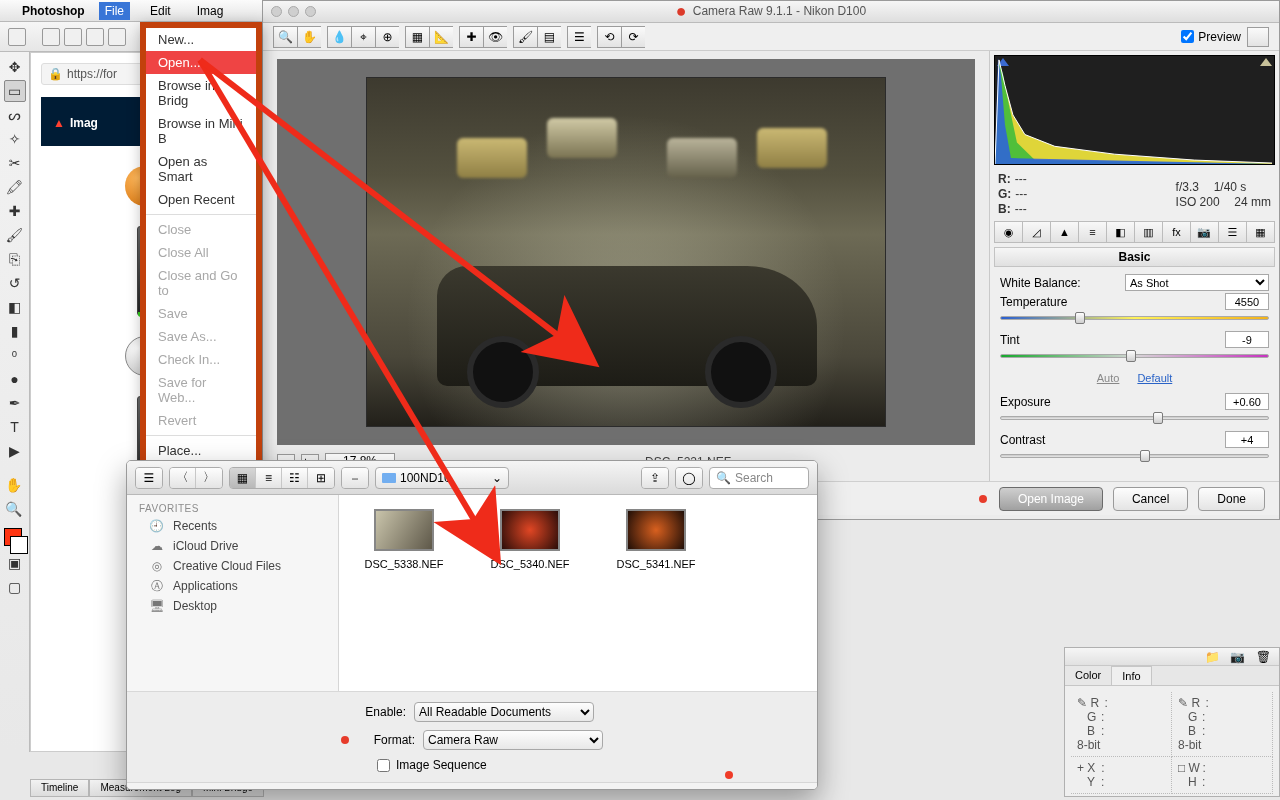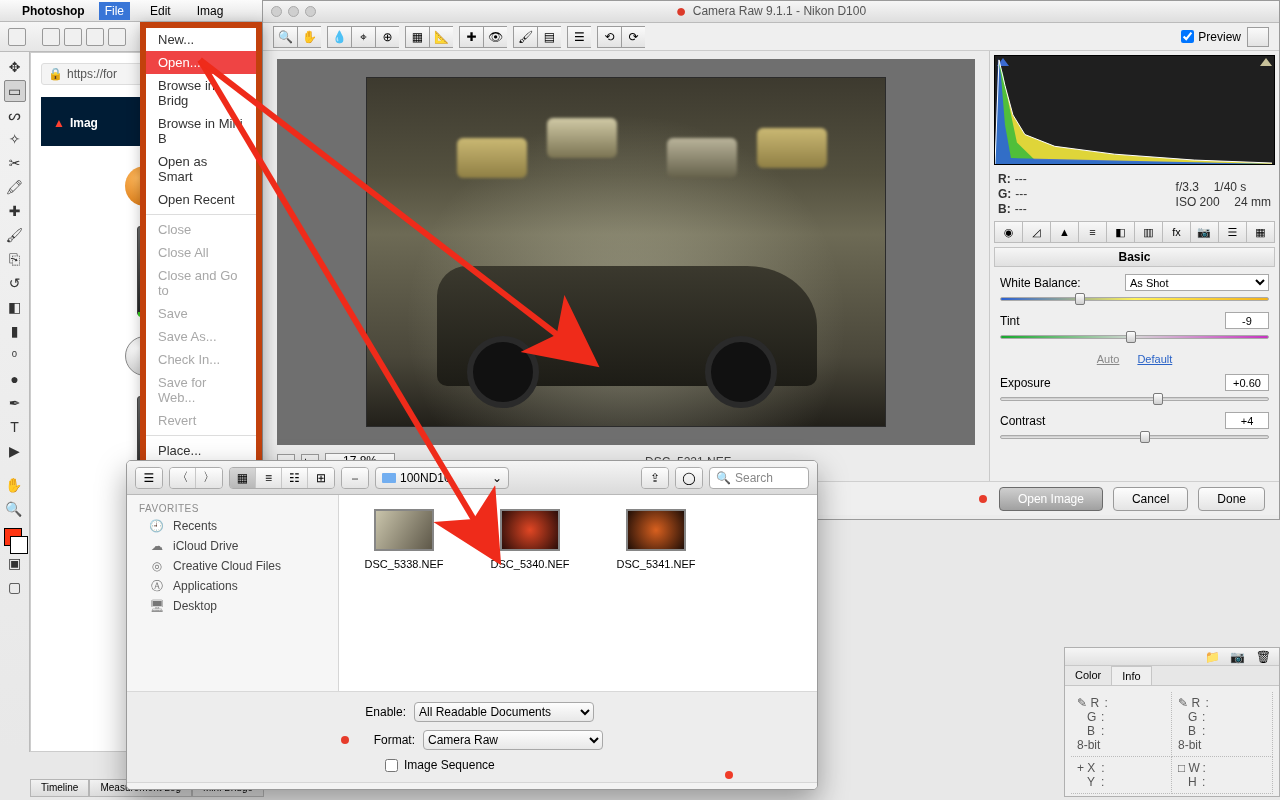--- a/index.html
+++ b/index.html
@@ -132,21 +132,21 @@
 .file-item{width:106px;display:flex;flex-direction:column;align-items:center;gap:6px;}
 .file-item .thumb{width:60px;height:42px;border:2px solid #868686;background:#333;background-size:cover;padding:1px;background-clip:content-box;}
 .file-item.sel .thumb{outline:3px solid #a8a8a8;outline-offset:3px;}
 .file-item .fname{font-size:11px;padding:1px 4px;border-radius:3px;}
 .file-item.sel .fname{background:#2a6fd8;color:#fff;}
 .t1{background:linear-gradient(120deg,#c9c4ab,#5e5849)!important;}
 .t2{background:linear-gradient(120deg,#888470,#2f2c22)!important;}
 .t3{background:radial-gradient(circle,#e04624,#2a0d08)!important;}
 .t4{background:radial-gradient(circle,#d8601f,#1f0e07)!important;}
 
-.open-bottom{padding:10px 10px;background:#ededed;border-top:1px solid #d8d8d8;}
+.open-bottom{padding:10px 2px;background:#ededed;border-top:1px solid #d8d8d8;}
 .open-bottom .frow{display:flex;align-items:center;gap:8px;justify-content:center;margin-bottom:8px;}
 .open-bottom .frow label{width:56px;text-align:right;}
 .open-bottom select{width:180px;height:20px;border:1px solid #a8a8a8;border-radius:4px;background:linear-gradient(#fdfdfd,#e8e8e8);font-size:12px;}
 .open-bottom .chkrow{display:flex;align-items:center;gap:6px;margin-left:248px;}
 .open-actions{display:flex;justify-content:flex-end;gap:10px;padding:8px 16px 12px;border-top:1px solid #d6d6d6;background:#f3f3f3;position:relative;}
 .redmark{position:absolute;width:8px;height:8px;background:#ef3c28;border-radius:50%;}
 
 
 .ps-bottom{position:absolute;left:30px;bottom:3px;height:18px;display:flex;gap:0;}
 .ps-bottom .tab{padding:2px 10px;background:linear-gradient(#f2f2f2,#dcdcdc);border:1px solid #b5b5b5;font-size:10px;}
@@ -350,20 +350,24 @@
         <div class="pt">📷</div>
         <div class="pt">☰</div>
         <div class="pt">▦</div>
       </div>
       <div class="basic-panel">
         <div class="hdr">Basic</div>
         <div class="row">
           <span class="lbl">White Balance:</span>
           <select><option>As Shot</option></select>
         </div>
+        <div class="row">
+            <span class="lbl">Temperature</span>
+            <input class="v" value="4550" style="">
+          </div>
         <div class="slider temp">
             <div class="track"></div>
             <div class="knob" style="left:28%"></div>
           </div>
         <div class="row">
             <span class="lbl">Tint</span>
             <input class="v" value="-9" style="">
           </div>
         <div class="slider tint">
             <div class="track"></div>

